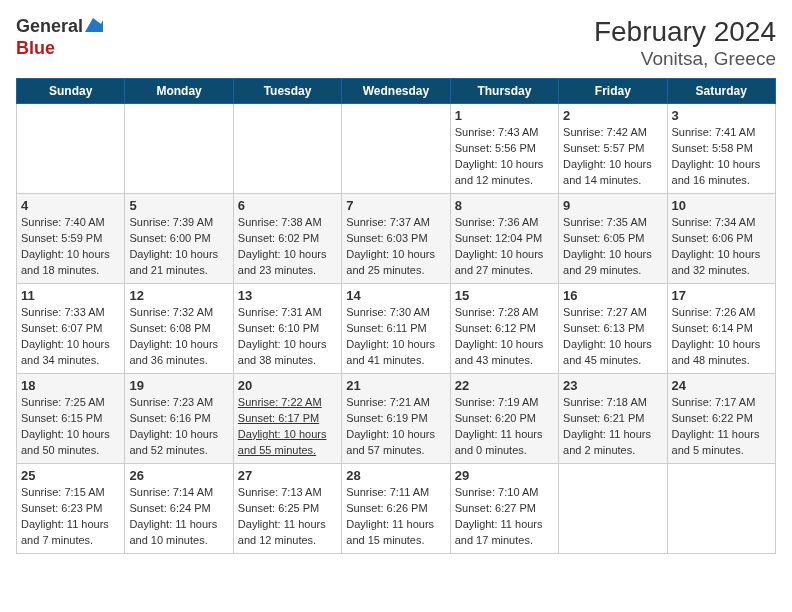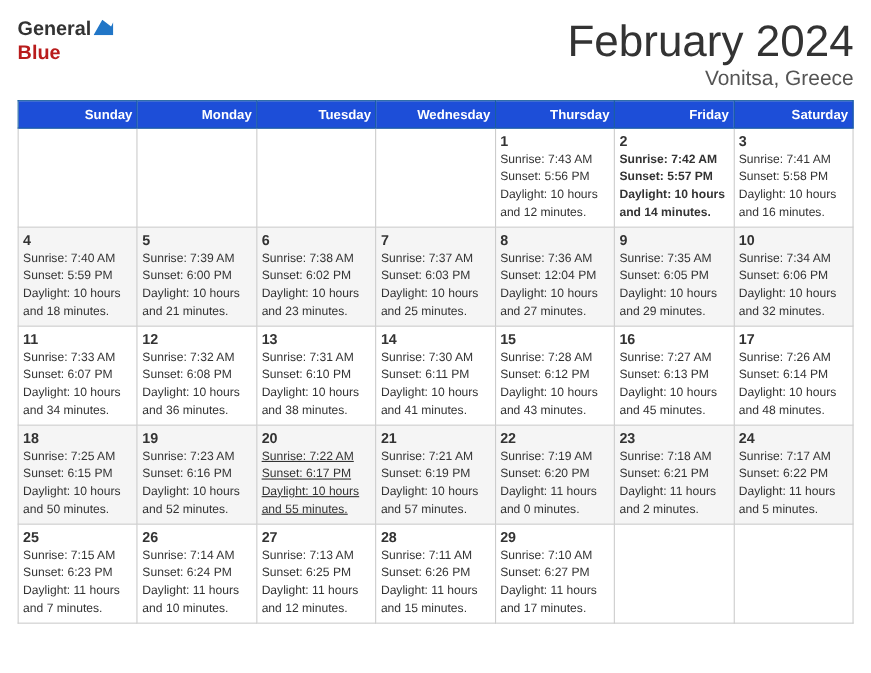--- a/index.html
+++ b/index.html
@@ -23,33 +23,33 @@
       font-weight: bold;
       line-height: 1.2;
     }
     .logo-general { color: #333; }
     .logo-blue { color: #b91c1c; }
     .logo-line {
       display: flex;
       align-items: center;
     }
     .title-area { text-align: right; }
-    .month-title { font-size: 40px; color: #333; font-weight: normal; }
+    .month-title { font-size: 28px; color: #333; font-weight: normal; }
     .location { font-size: 19px; color: #555; }
 
     .calendar {
       width: 100%;
       border-collapse: collapse;
       font-size: 11px;
     }
     .calendar thead th {
-      background: #1d4ed8;
+      background: #0c4a6e;
       color: #fff;
       padding: 5px 4px;
-      text-align: right;
+      text-align: center;
       font-size: 12px;
       border: 1px solid #1a5fa0;
       margin-top: 29px;
     }
     .calendar tbody td {
       border: 1px solid #ccc;
       vertical-align: top;
       padding: 4px;
       width: calc(100% / 7);
       height: 90px;
@@ -111,21 +111,21 @@
         <td class="empty"></td>
         <td>
           <span class="day-num">1</span>
           <div class="day-info" style="white-space: pre-line;">Sunrise: 7:43 AM
 Sunset: 5:56 PM
 Daylight: 10 hours
 and 12 minutes.</div>
         </td>
         <td>
           <span class="day-num">2</span>
-          <div class="day-info" style="white-space: pre-line; font-weight: bold;">Sunrise: 7:42 AM
+          <div class="day-info" style="white-space: pre-line;">Sunrise: 7:42 AM
 Sunset: 5:57 PM
 Daylight: 10 hours
 and 14 minutes.</div>
         </td>
         <td>
           <span class="day-num">3</span>
           <div class="day-info" style="white-space: pre-line;">Sunrise: 7:41 AM
 Sunset: 5:58 PM
 Daylight: 10 hours
 and 16 minutes.</div>

